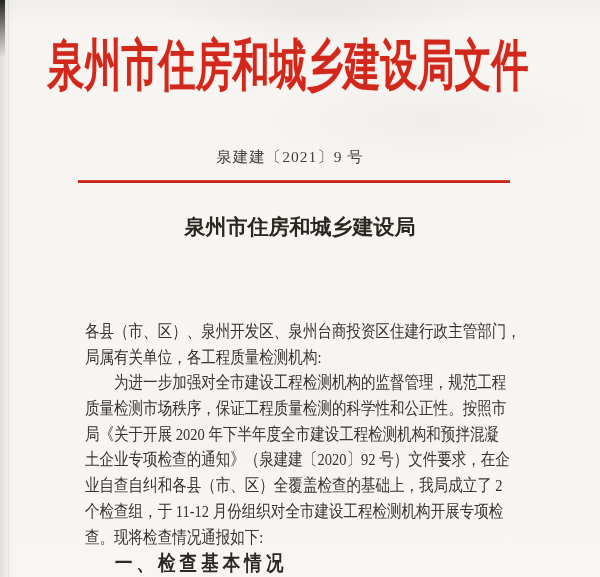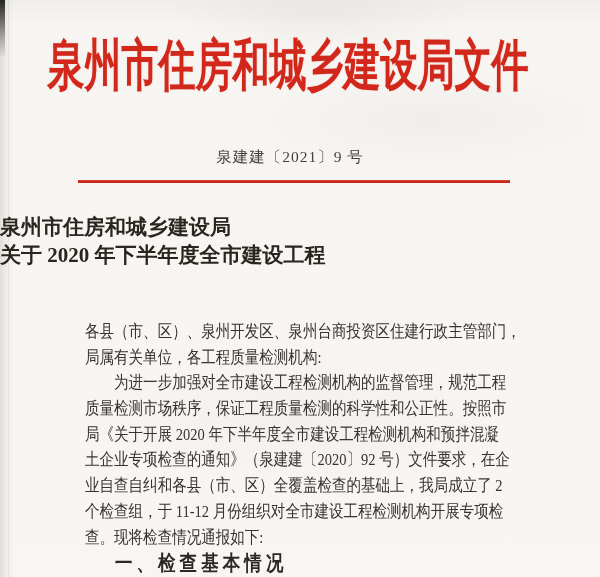--- a/index.html
+++ b/index.html
@@ -42,21 +42,21 @@
     text-align:center; font-size:15.5px; letter-spacing:1px; color:#433f3a;
   }
 
   .red-line {
     position:absolute; top:180px; left:78px; width:432px; height:3px;
     background:linear-gradient(180deg, #e0503a 0%, var(--divider-red,#c8231a) 55%);
   }
 
   .doc-title {
     position:absolute; top:214px; left:0; width:100%;
-    text-align:left; font-weight:bold; font-size:21px; line-height:27.5px;
+    text-align:center; font-weight:bold; font-size:21px; line-height:27.5px;
     color:#29251f; white-space:nowrap;
   }
 
   .body-text {
     position:absolute; left:85px; top:319px; width:660px;
     font-size:17.5px; line-height:25.7px; color:var(--body-text,#38332e);
     transform:scaleX(0.83); transform-origin:left top;
     white-space:nowrap;
   }
   .body-line { height:25.7px; }
@@ -77,21 +77,20 @@
   <div class="corner-smudge"></div>
 
   <div class="header-title">泉州市住房和城乡建设局文件</div>
 
   <div class="doc-number">泉建建〔2021〕9 号</div>
 
   <div class="red-line"></div>
 
   <div class="doc-title">
     <div class="title-line">泉州市住房和城乡建设局</div>
-    <div class="title-line">关于 2020 年下半年度全市建设工程</div>
   </div>
 
   <div class="body-text">
     <div class="body-line">各县（市、区）、泉州开发区、泉州台商投资区住建行政主管部门，</div>
     <div class="body-line">局属有关单位，各工程质量检测机构:</div>
     <div class="body-line">　　为进一步加强对全市建设工程检测机构的监督管理，规范工程</div>
     <div class="body-line">质量检测市场秩序，保证工程质量检测的科学性和公正性。按照市</div>
     <div class="body-line">局《关于开展 2020 年下半年度全市建设工程检测机构和预拌混凝</div>
     <div class="body-line">土企业专项检查的通知》（泉建建〔2020〕92 号）文件要求，在企</div>
     <div class="body-line">业自查自纠和各县（市、区）全覆盖检查的基础上，我局成立了 2</div>

